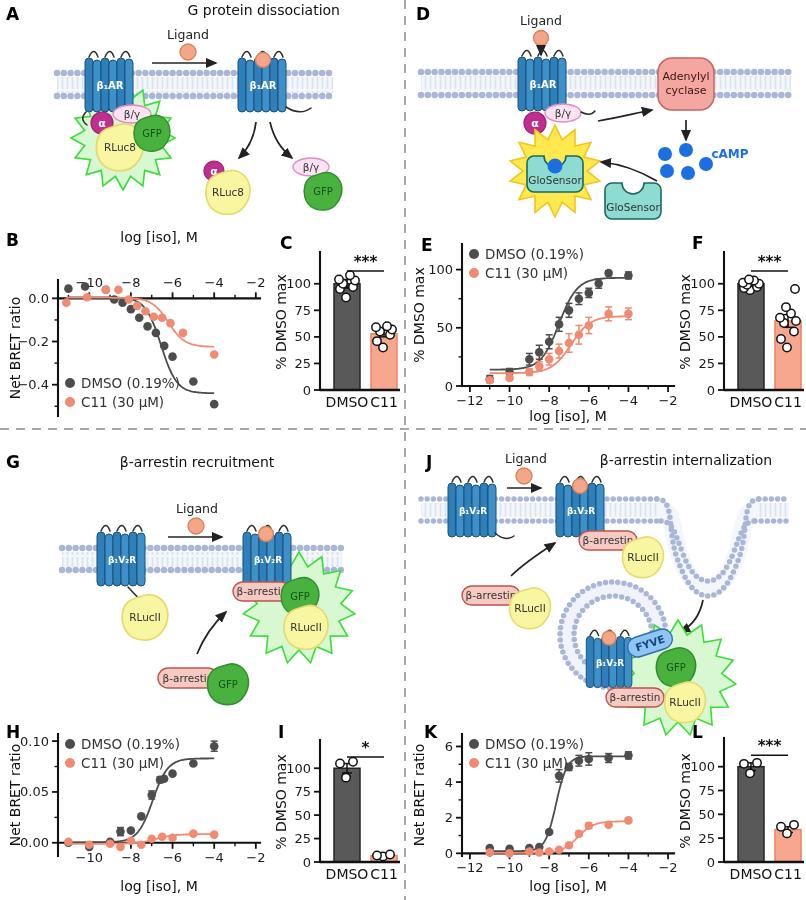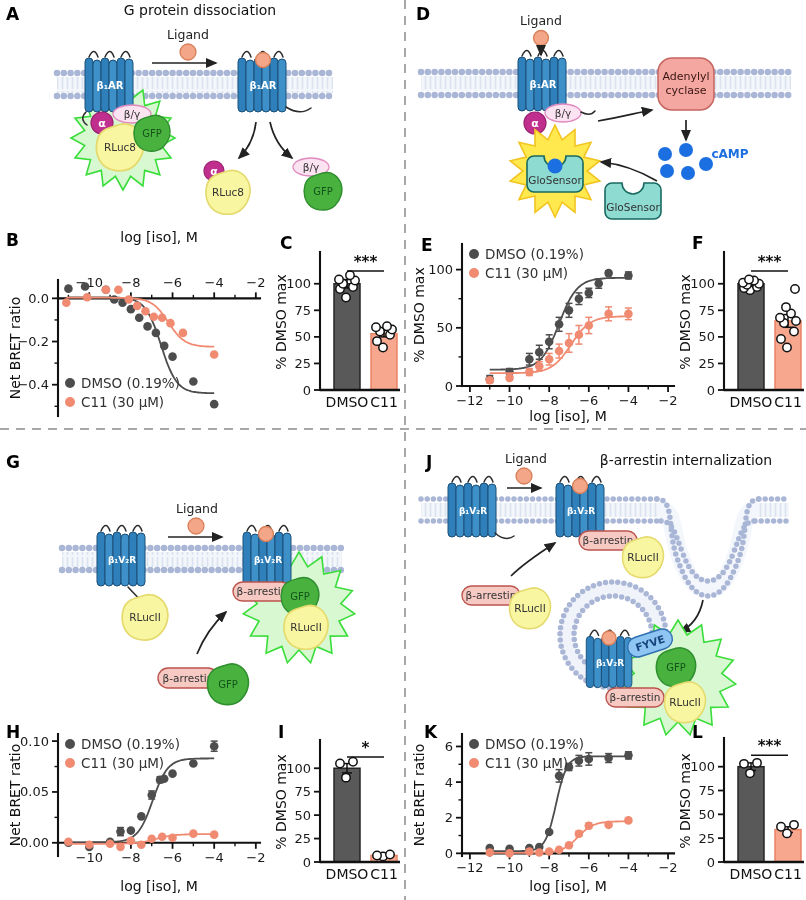--- a/index.html
+++ b/index.html
@@ -83,21 +83,22 @@
   <div class="letter" style="left:416px;top:4px;">D</div>
   <div class="letter" style="left:421px;top:235px;">E</div>
   <div class="letter" style="left:692px;top:233px;">F</div>
   <div class="letter" style="left:6px;top:452px;">G</div>
   <div class="letter" style="left:6px;top:722px;">H</div>
   <div class="letter" style="left:278px;top:722px;">I</div>
   <div class="letter" style="left:426px;top:452px;">J</div>
   <div class="letter" style="left:424px;top:722px;">K</div>
   <div class="letter" style="left:692px;top:722px;">L</div>
 
-  <div class="ptitle" style="left:60px;top:2px;">G protein dissociation</div>
+  <div class="ptitle" style="left:60px;top:2px;text-align:right;">G protein dissociation</div>
+  <div class="ptitle" style="left:57px;top:454px;">β-arrestin recruitment</div>
   <div class="ptitle" style="left:546px;top:452px;">β-arrestin internalization</div>
 
   <svg style="left:0;top:0;" width="403" height="226">
     <g>
       <rect class="mem-body" x="57" y="77" width="276" height="16" fill="url(#tails)"></rect>
       <rect x="57" y="77" width="276" height="16" fill="url(#tails)"></rect>
       <path class="beads" d="M57,73 H333"></path>
       <path class="beads" d="M57,96 H333"></path>
     </g>
     <text class="liglab" x="188" y="39">Ligand</text>

